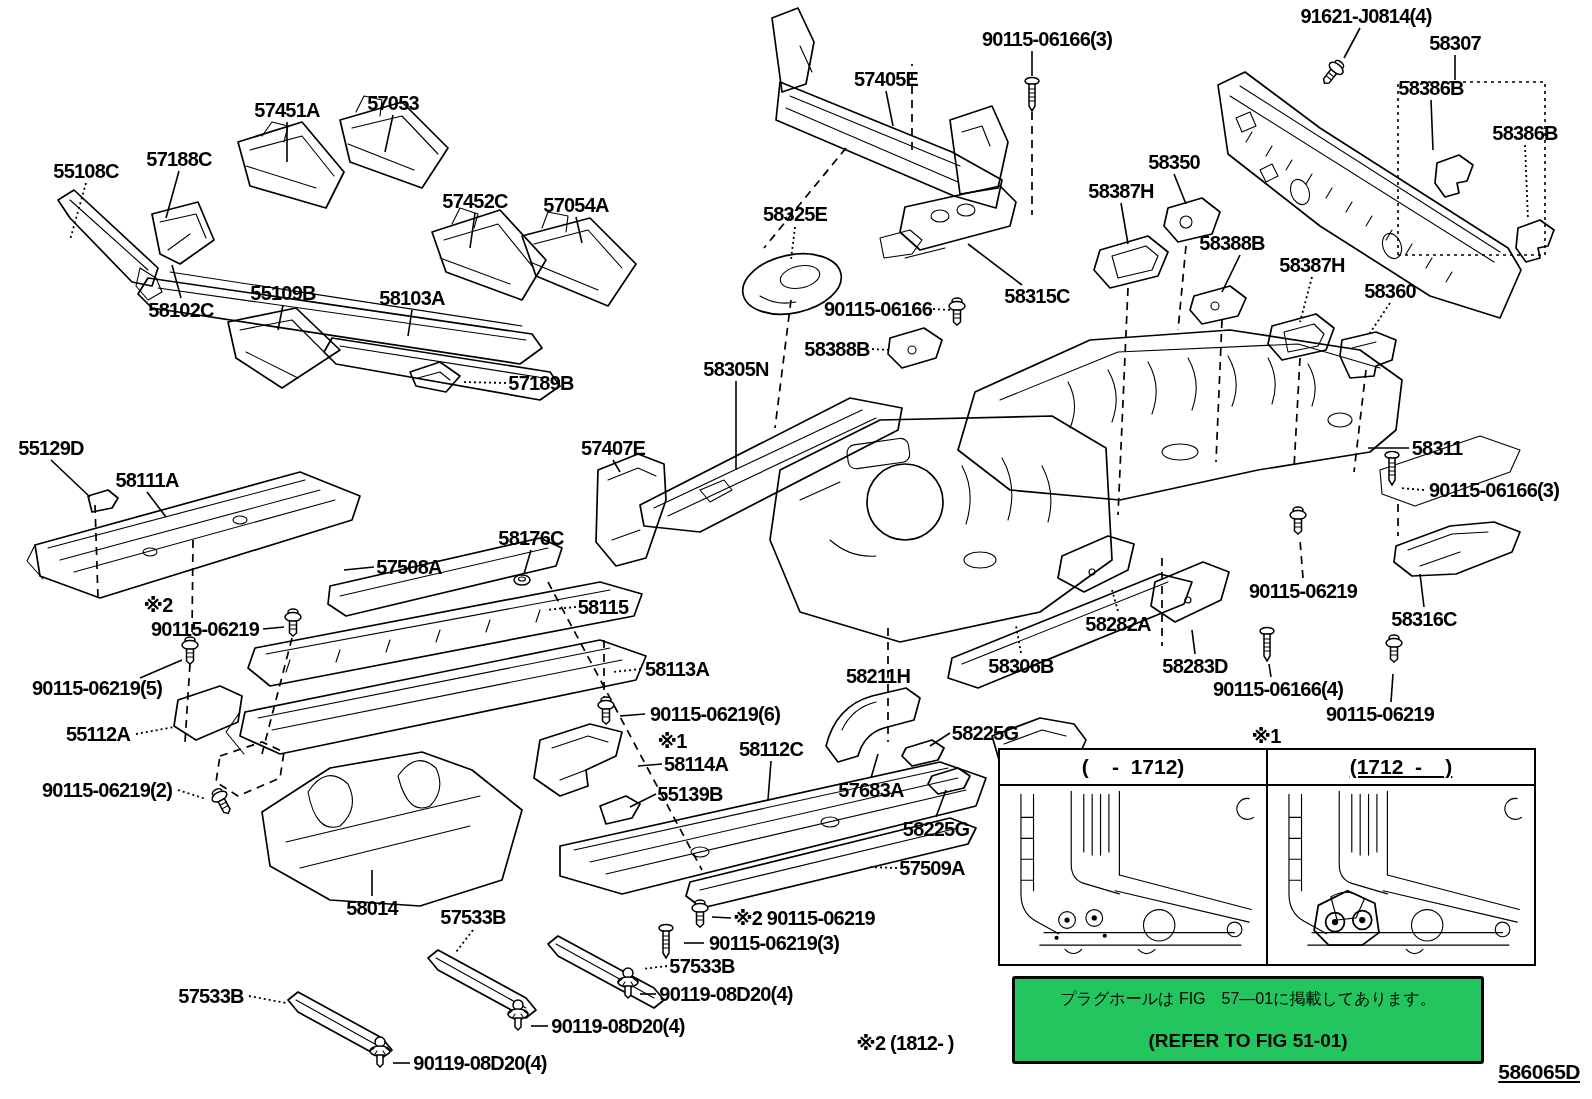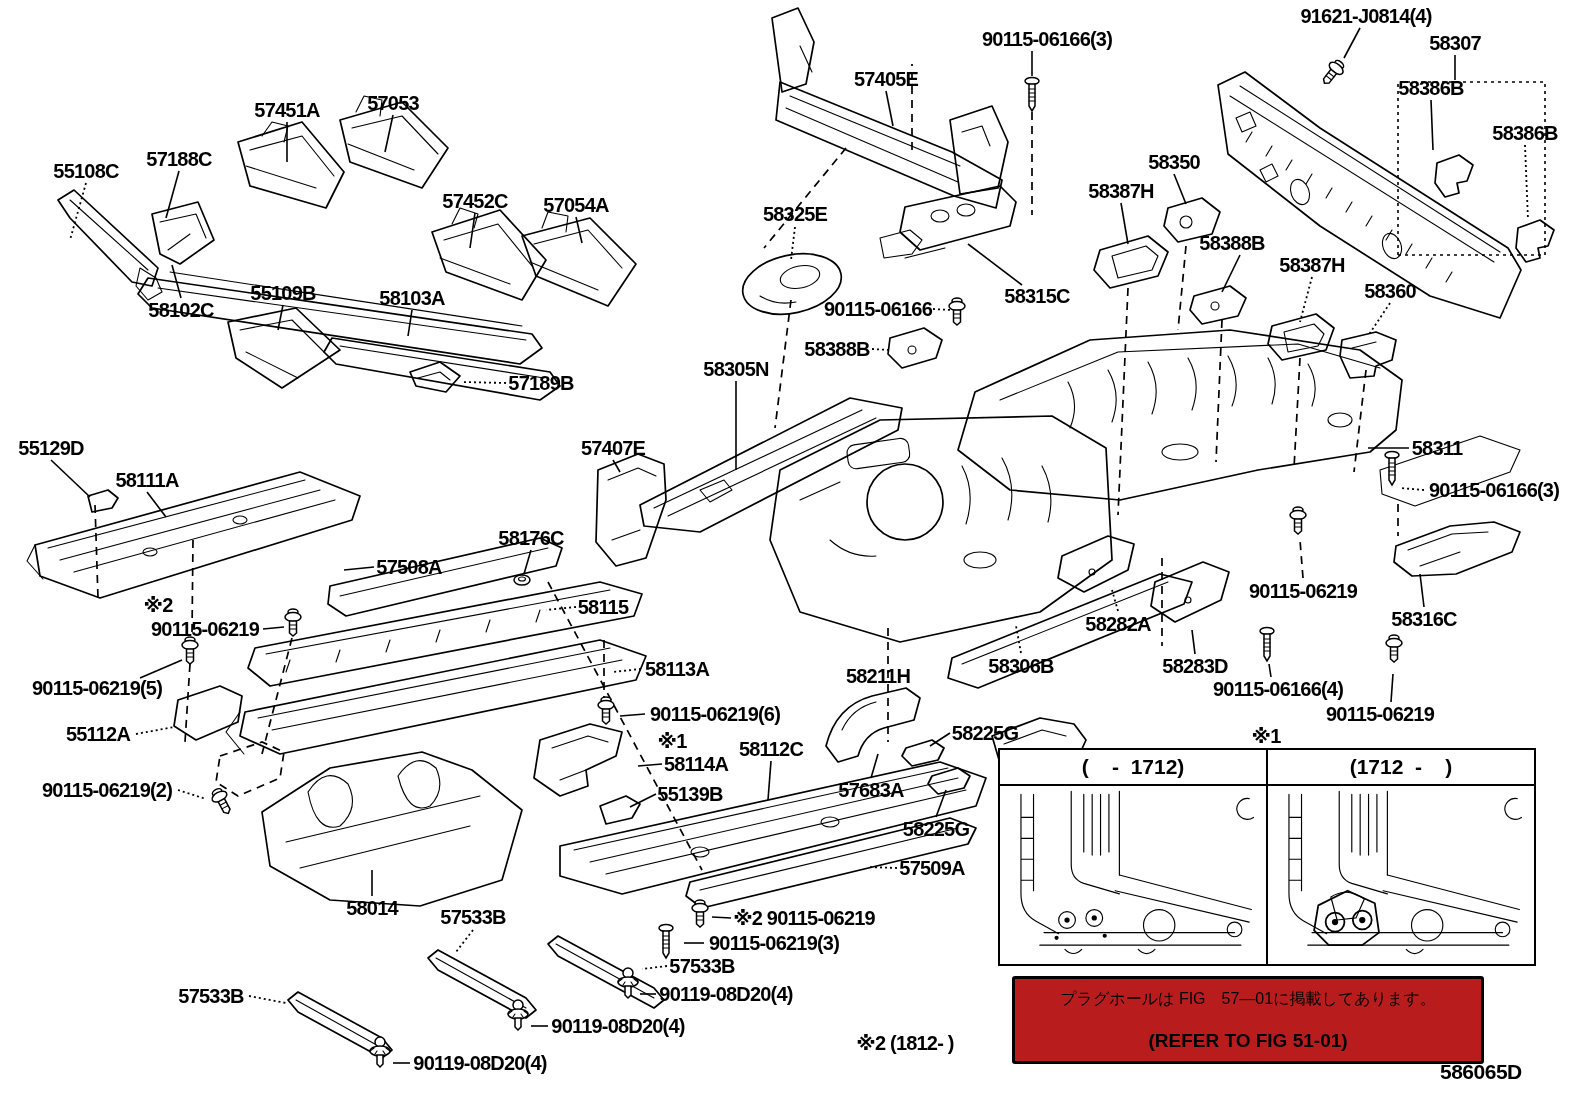--- a/index.html
+++ b/index.html
@@ -12,34 +12,34 @@
   .ld-s   {fill:none;stroke:#000;stroke-width:1.6;}
   .ld-dot {fill:none;stroke:#000;stroke-width:1.8;stroke-dasharray:2 3;}
   .ld-dash{fill:none;stroke:#000;stroke-width:1.7;stroke-dasharray:8 6;}
   .ld-dotrect{fill:none;stroke:#000;stroke-width:1.6;stroke-dasharray:3 4;}
   .lbl{font:700 20px "Liberation Sans","DejaVu Sans",sans-serif;letter-spacing:-0.8px;fill:#000;}
   .fast{stroke:#000;stroke-width:1.5;fill:#fff;}
   
   #inset-box{position:absolute;left:998px;top:748px;width:534px;height:214px;
              border:2.5px solid #000;background:#fff;display:flex;}
   .inset-panel{flex:1;display:flex;flex-direction:column;min-width:0;}
-  .inset-panel + .inset-panel{border-left:2.5px solid #000;}
+  .inset-panel + .inset-panel{border-left:2.5px solid #000;text-decoration:underline;}
   .inset-head{height:34px;border-bottom:2.5px solid #000;display:flex;align-items:center;justify-content:center;
               font:700 21px "Liberation Sans","DejaVu Sans",sans-serif;white-space:pre;}
   .inset-art{flex:1;position:relative;}
   .inset-art svg{width:100%;height:100%;}
   
   #note-box{position:absolute;left:1012px;top:976px;width:466px;height:82px;border:3px solid #000;
-            border-radius:3px;background:#b91c1c;display:flex;flex-direction:column;align-items:center;
+            border-radius:3px;background:#22c55e;display:flex;flex-direction:column;align-items:center;
             justify-content:center;gap:20px;}
   #note-box .jp{font:400 16px "Liberation Sans","DejaVu Sans",sans-serif;}
   #note-box .en{font:400 16.5px "Liberation Serif","DejaVu Serif",serif;}
   #note-box .ref{font:700 19px "Liberation Sans","DejaVu Sans",sans-serif;}
-  #fig-code{position:absolute;left:1440px;top:1060px;width:140px;
-            font:700 21px "Liberation Sans","DejaVu Sans",sans-serif;letter-spacing:-0.5px;}
+  #fig-code{position:absolute;left:1440px;top:1060px;width:140px;text-align:right;
+            font:700 21px "Liberation Sans","DejaVu Sans",sans-serif;letter-spacing:-0.5px;text-decoration:underline;}
 </style>
 </head>
 <body>
 
 <div id="stage">
 
   <svg id="dsvg" width="1592" height="1099" viewBox="0 0 1592 1099">
     <defs>
       <g id="screw-long">
         <ellipse class="fast" cx="0" cy="3" rx="7" ry="3.5"></ellipse>

